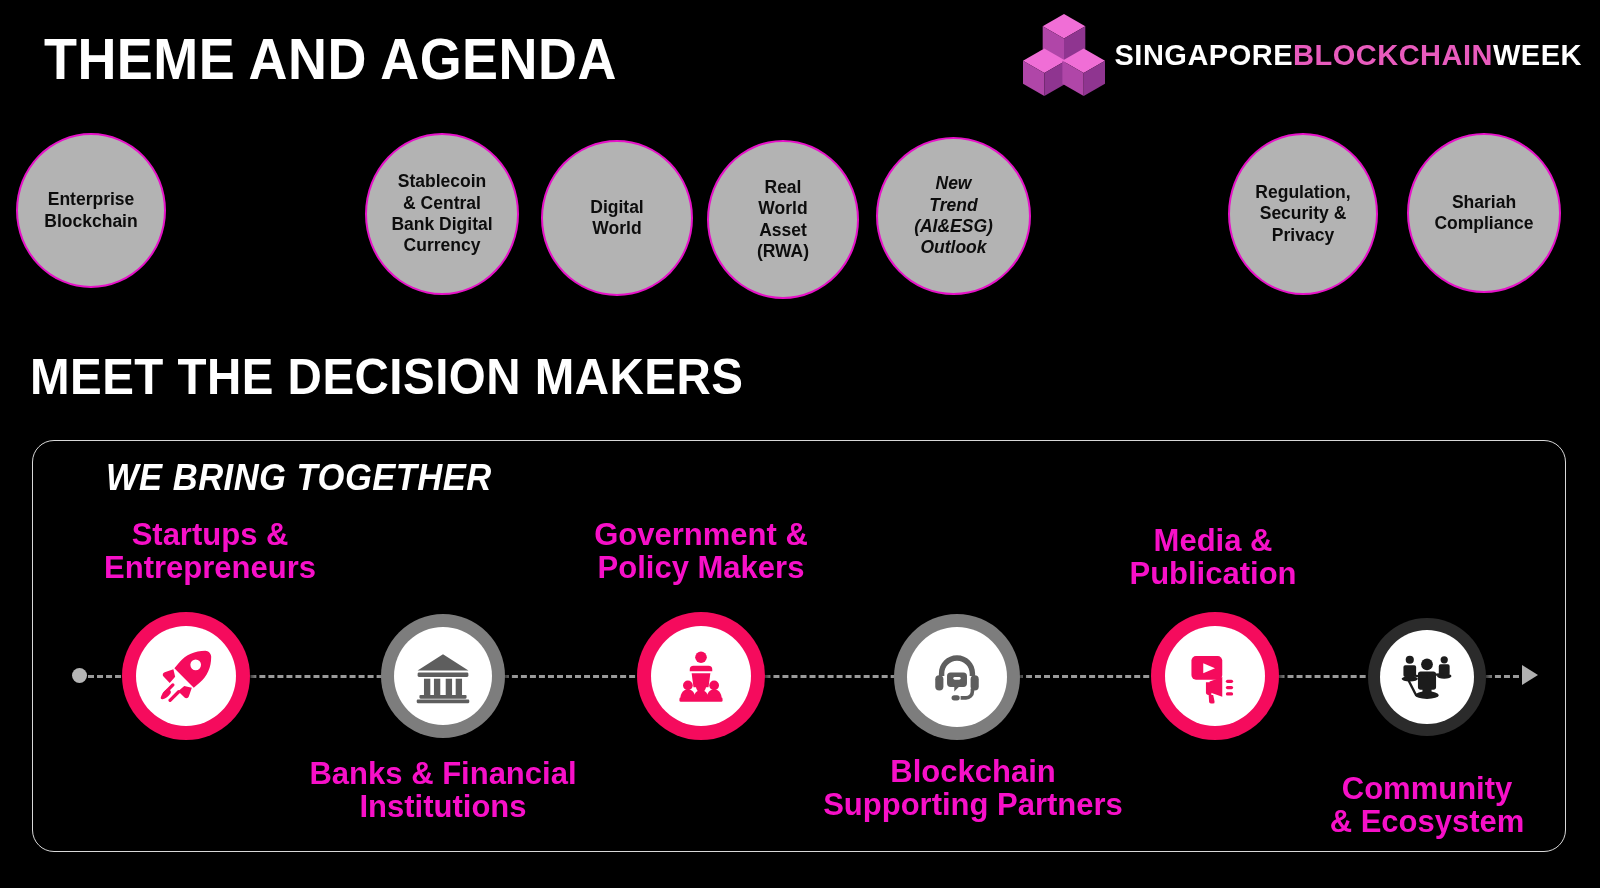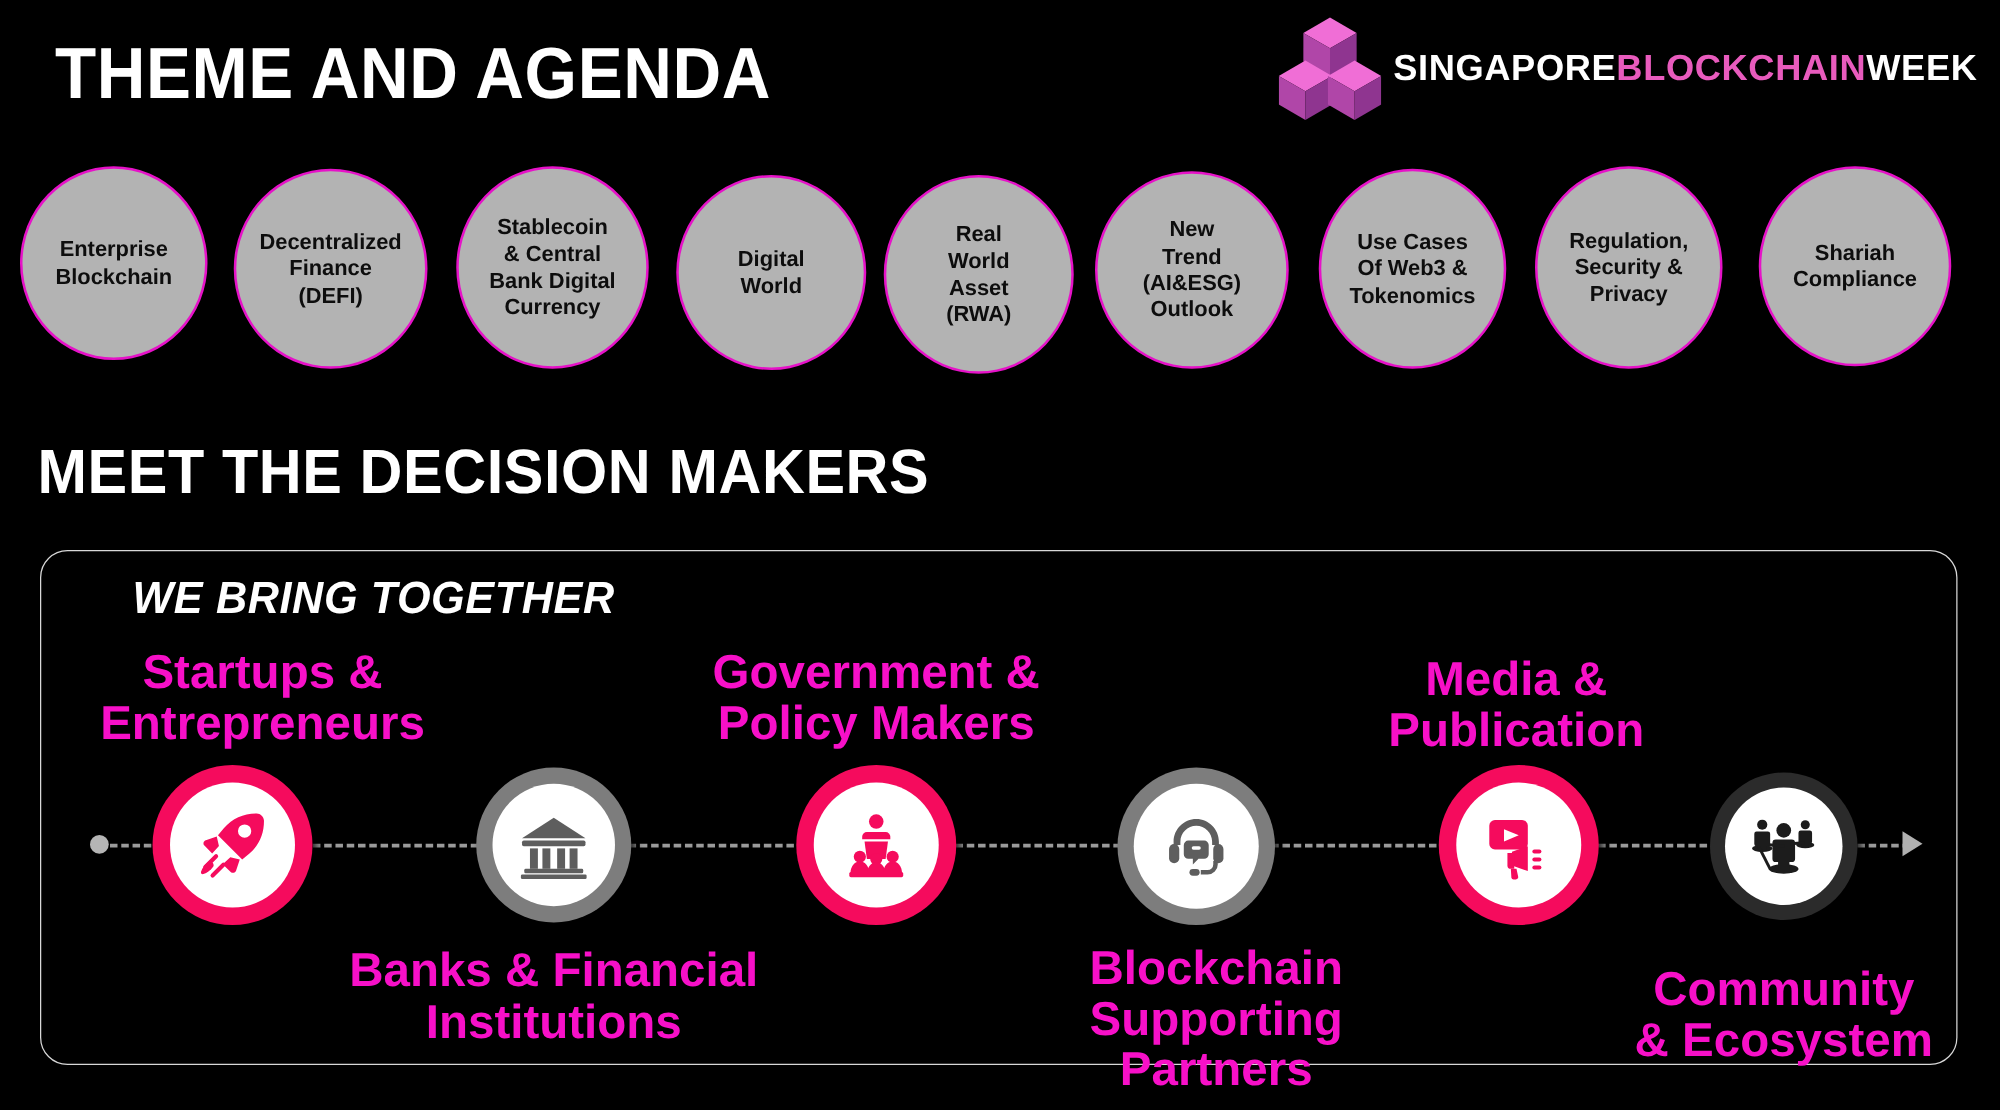--- a/index.html
+++ b/index.html
@@ -92,21 +92,21 @@
   }
   .node-inner {
     border-radius: 50%;
     background: #ffffff;
     display: flex; align-items: center; justify-content: center;
   }
   .node-label {
     position: absolute;
     color: #f710c8;
     font-weight: 700;
-    font-size: 38px;
+    font-size: 31px;
     line-height: 1.07;
     text-align: center;
     white-space: pre-line;
     width: 340px;
   }
 </style>
 </head>
 <body>
 
 <div class="stage">
@@ -134,25 +134,20 @@
       <span class="logo-line logo-l3">WEEK</span>
     </div>
   </div>
 
   <div class="themes">
     <div class="bubble" style="left:16px; top:8px; width:150px; height:155px;">
       <span style="white-space: pre-line;">Enterprise
 Blockchain</span>
       </div>
 
-    <div class="bubble" style="left:187px; top:10px; width:155px; height:160px;">
-      <span style="white-space: pre-line;">Decentralized
-Finance
-(DEFI)</span>
-      </div>
 
     <div class="bubble" style="left:365px; top:8px; width:154px; height:162px;">
       <span style="white-space: pre-line;">Stablecoin
 &amp; Central
 Bank Digital
 Currency</span>
       </div>
 
     <div class="bubble" style="left:541px; top:15px; width:152px; height:156px;">
       <span style="white-space: pre-line;">Digital
@@ -160,31 +155,26 @@
       </div>
 
     <div class="bubble" style="left:707px; top:15px; width:152px; height:159px;">
       <span style="white-space: pre-line;">Real
 World
 Asset
 (RWA)</span>
       </div>
 
     <div class="bubble" style="left:876px; top:12px; width:155px; height:158px;">
-      <span style="white-space: pre-line;">New
+      <span style="white-space: pre-line; font-style: italic;">New
 Trend
 (AI&amp;ESG)
 Outlook</span>
       </div>
 
-    <div class="bubble" style="left:1055px; top:10px; width:150px; height:160px;">
-      <span style="white-space: pre-line;">Use Cases
-Of Web3 &amp;
-Tokenomics</span>
-      </div>
 
     <div class="bubble" style="left:1228px; top:8px; width:150px; height:162px;align-items:center;">
       <span style="white-space: pre-line;">Regulation,
 Security &amp;
 Privacy</span>
       </div>
 
     <div class="bubble" style="left:1407px; top:8px; width:154px; height:160px;">
       <span style="white-space: pre-line;">Shariah
 Compliance</span>

